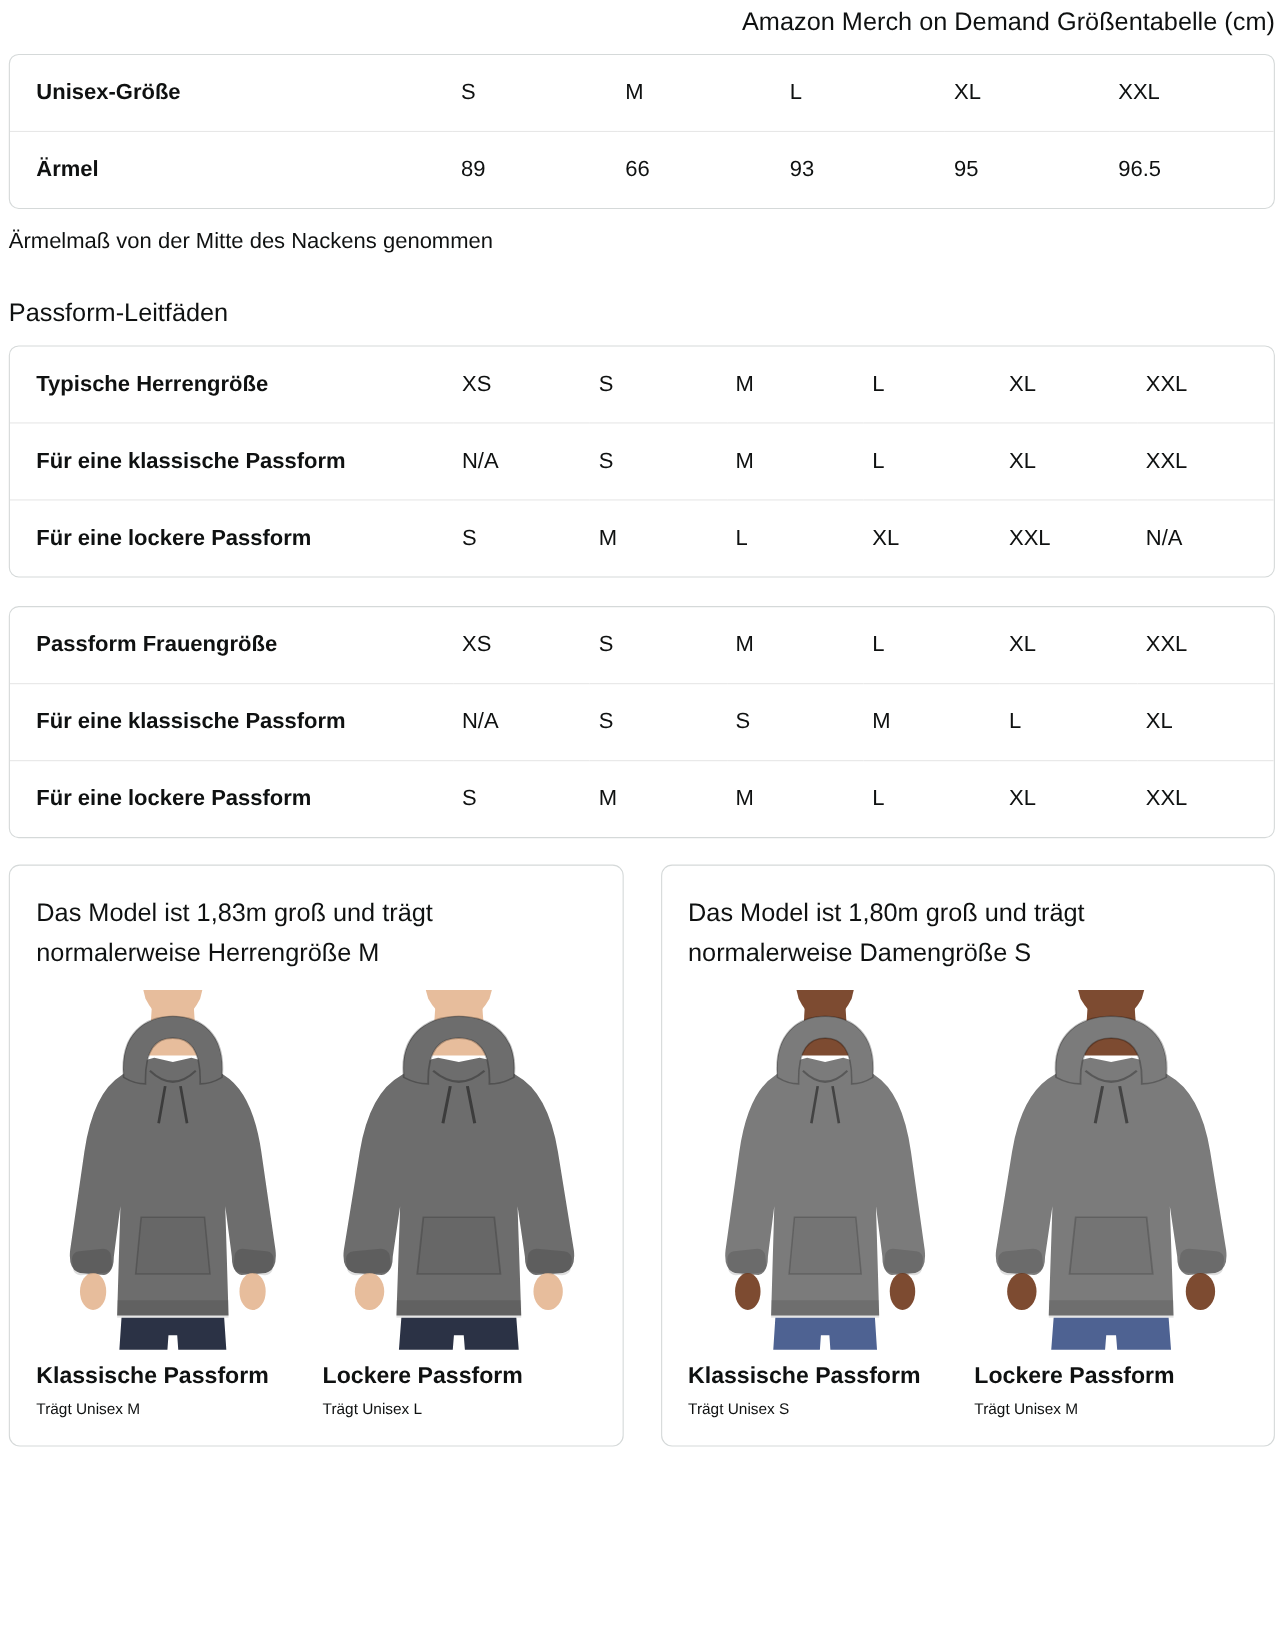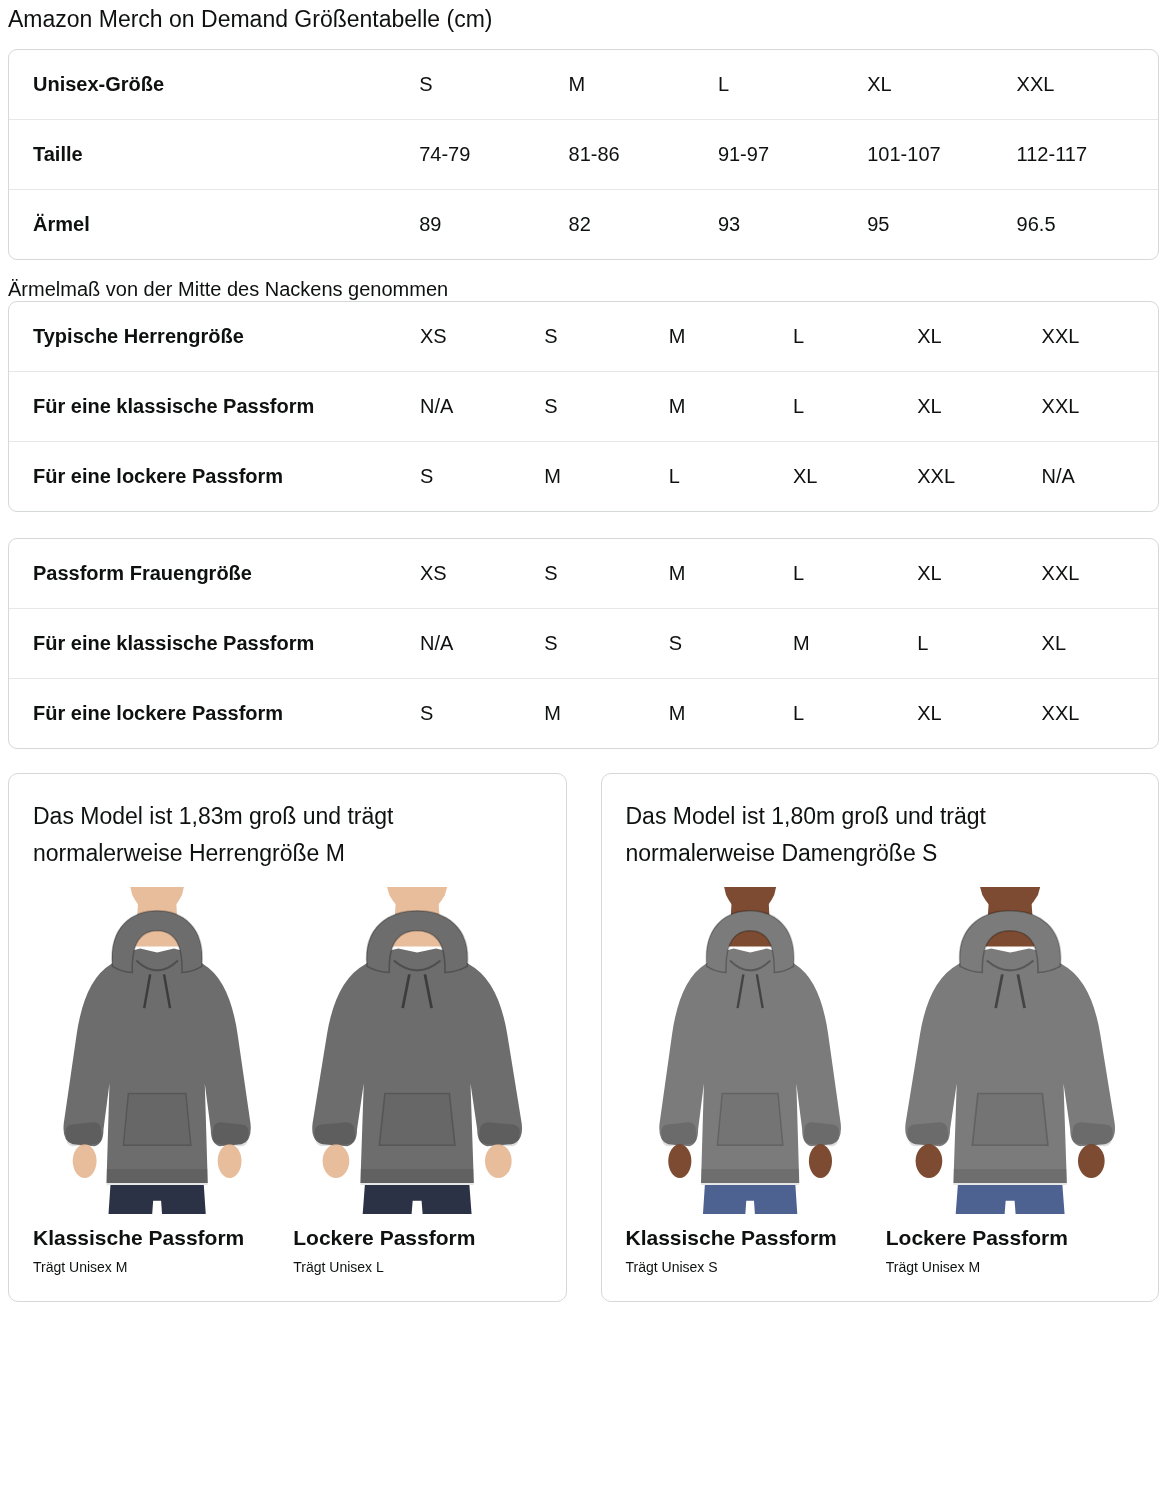--- a/index.html
+++ b/index.html
@@ -13,20 +13,21 @@
     width:1167px;
     background:#ffffff;
     color:var(--text);
     font-family:"Liberation Sans", sans-serif;
   }
   .page{padding:6px 8px 16px 8px;}
   .page-title{
     font-size:23px;
     font-weight:400;
     margin:0 0 16px 0;
+    text-align:right;
   }
   .table-box{
     border:1px solid var(--border);
     border-radius:9px;
     overflow:hidden;
     background:#fff;
   }
   .table-box table{
     width:100%;
     border-collapse:collapse;
@@ -155,41 +156,34 @@
       <tbody>
           <tr>
         <td class="lbl">Unisex-Größe</td>
         <td>S</td>
         <td>M</td>
         <td>L</td>
         <td>XL</td>
         <td>XXL</td>
       </tr>
       <tr>
-        <td class="lbl">Taille</td>
-        <td>74-79</td>
-        <td>81-86</td>
-        <td>91-97</td>
-        <td>101-107</td>
-        <td>112-117</td>
-      </tr>
-      <tr>
         <td class="lbl">Ärmel</td>
         <td>89</td>
-        <td>82</td>
+        <td>66</td>
         <td>93</td>
         <td>95</td>
         <td>96.5</td>
       </tr>
     </tbody>
       </table>
   </div>
 
   <p class="note">Ärmelmaß von der Mitte des Nackens genommen</p>
 
+  <h2 class="section-heading">Passform-Leitfäden</h2>
 
   <div class="table-box mens">
     <table>
       <colgroup>
           <col style="width:35%">
           <col style="width:10.8%">
           <col style="width:10.8%">
           <col style="width:10.8%">
           <col style="width:10.8%">
           <col style="width:10.8%">

